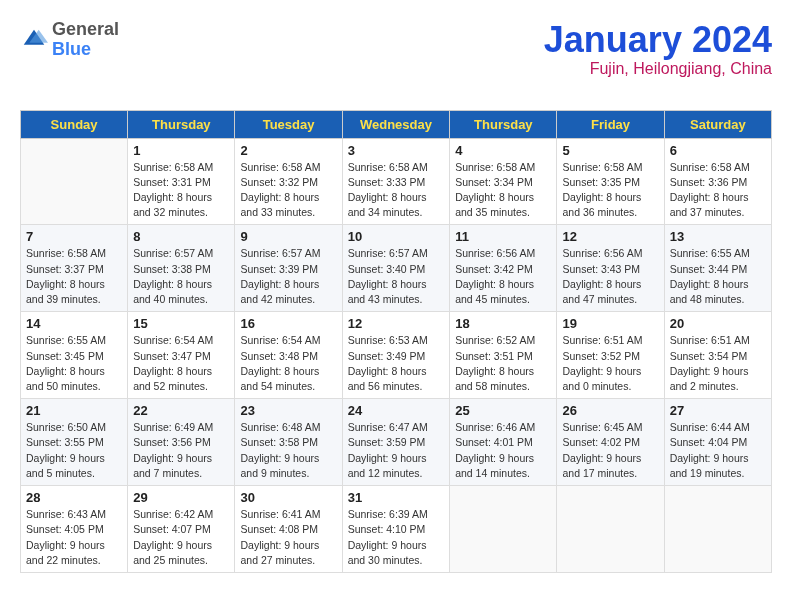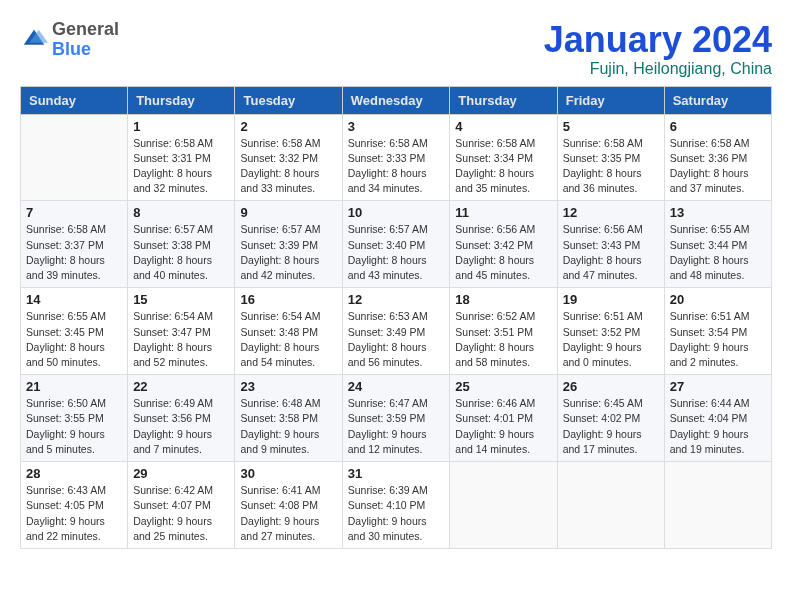--- a/index.html
+++ b/index.html
@@ -7,21 +7,21 @@
       font-family: Arial, sans-serif;
       background: #fff;
       width: 792px;
       min-height: 612px;
       padding: 20px;
     }
     .header-section {
       display: flex;
       justify-content: space-between;
       align-items: flex-start;
-      margin-bottom: 8px;
+      margin-bottom: 32px;
     }
     .logo {
       display: flex;
       align-items: center;
       gap: 4px;
     }
     .logo-text {
       font-size: 18px;
       font-weight: bold;
       line-height: 1.1;
@@ -36,32 +36,32 @@
       text-align: right;
     }
     .month-title {
       font-size: 36px;
       font-weight: bold;
       color: #1d4ed8;
       line-height: 1.1;
     }
     .location-title {
       font-size: 16px;
-      color: #0f766e;
+      color: #be185d;
     }
     .calendar-table {
       width: 100%;
       border-collapse: collapse;
       font-size: 11px;
     }
     .calendar-table th {
       background-color: #1a5fb4;
-      color: #e5e5e5;
-      padding: 6px 8px;
-      text-align: left;
+      color: #fde047;
+      padding: 6px 0;
+      text-align: center;
       font-size: 13px;
       font-weight: bold;
       border: 1px solid #ccc;
     }
     .calendar-table td {
       vertical-align: top;
       border: 1px solid #ddd;
       padding: 4px 5px;
       width: 108px;
       min-height: 80px;

